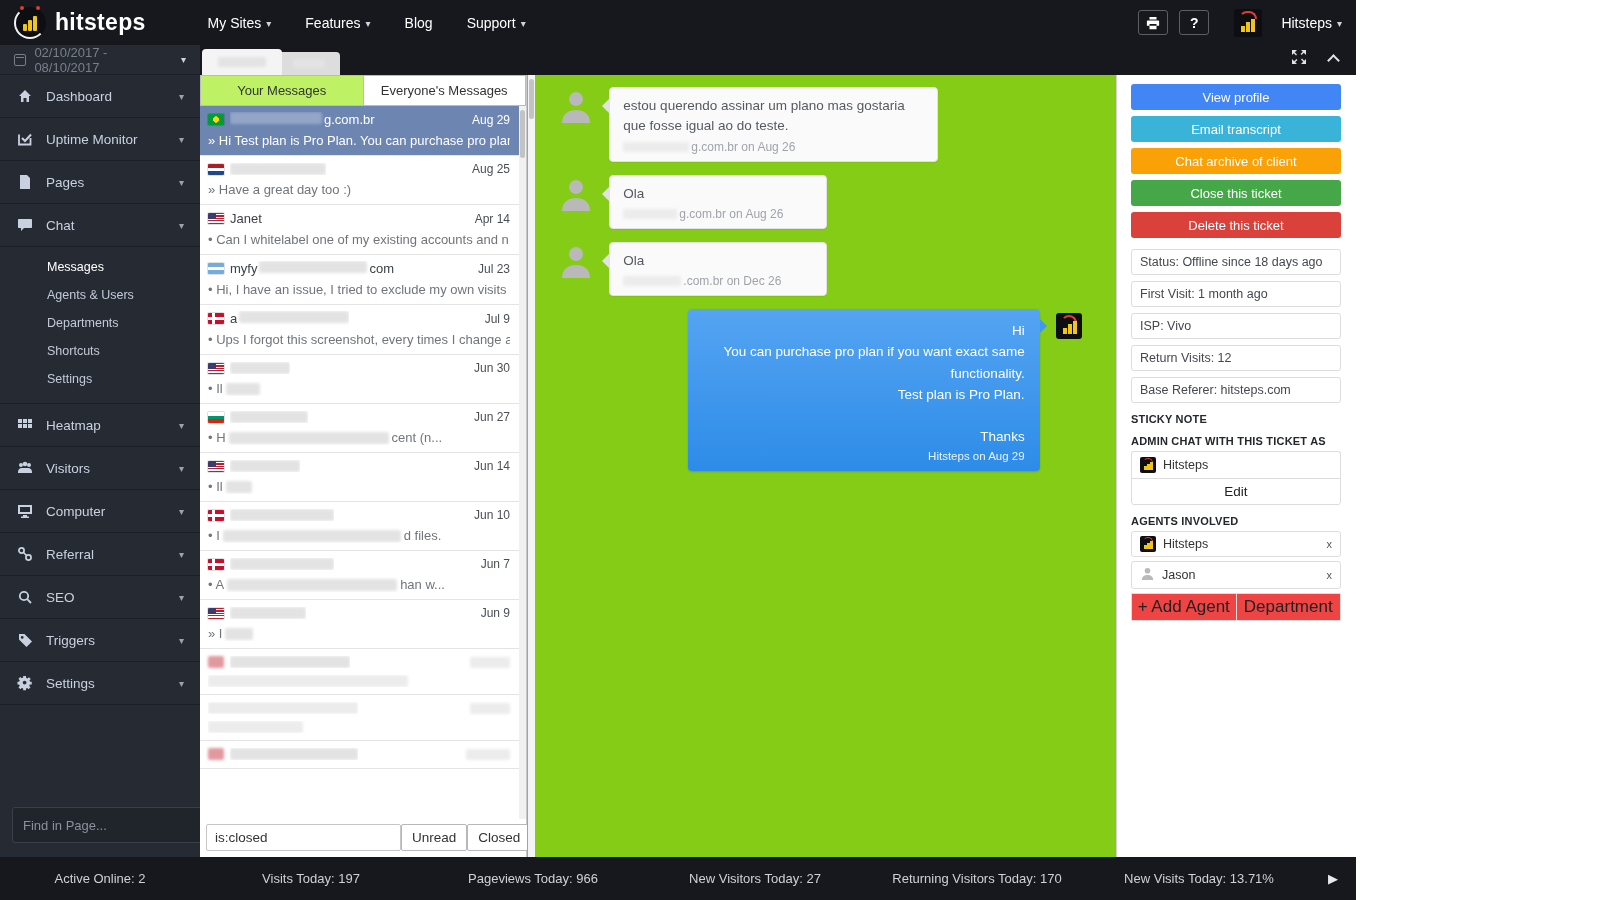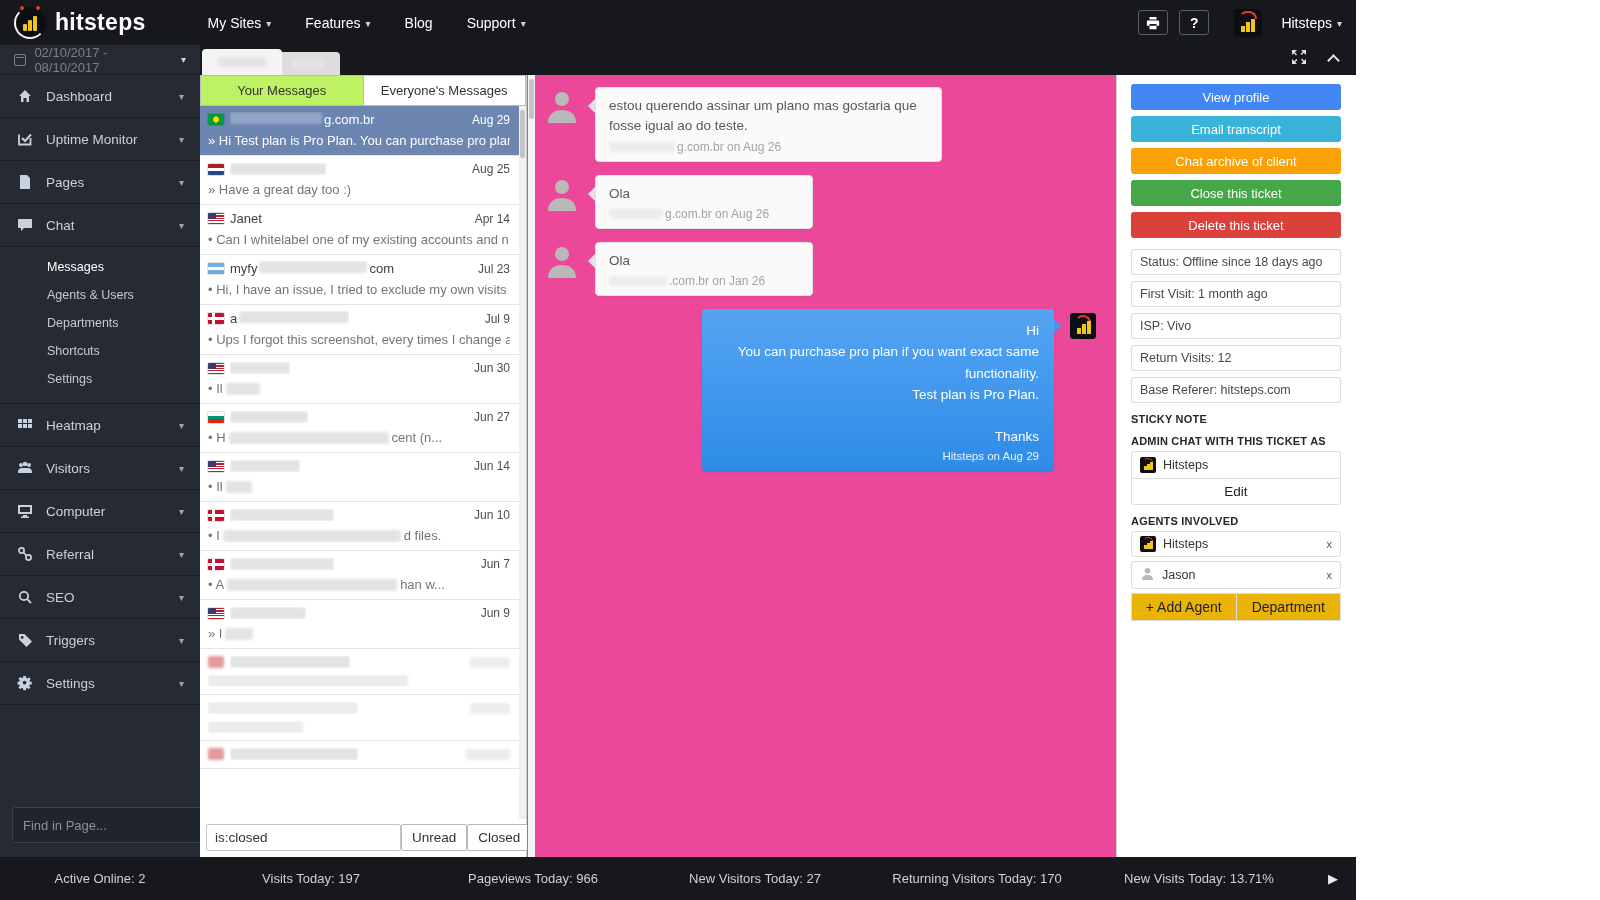--- a/index.html
+++ b/index.html
@@ -106,21 +106,21 @@
       linear-gradient(90deg, transparent 0 4px, #fff 4px 7px, transparent 7px) ,
       linear-gradient(transparent 0 4px, #fff 4px 7px, transparent 7px), #c8102e; }
   [data-flag="bg"] { background:linear-gradient(#fff 33%, #00966e 33% 66%, #d62612 66%); }
   .list-footer { flex:none; display:flex; padding:5px 6px 6px; }
   .filter-input { flex:1; border:1px solid #c6c6c6; border-radius:2px; height:27px; padding:0 8px;
                   font-size:13.5px; color:#333; font-family:inherit; }
   .lf-btn { border:1px solid #b8b8b8; background:#fff; border-radius:2px; height:27px; padding:0 10px;
             font-size:13.5px; color:#333; cursor:pointer; font-family:inherit; }
 
   
-  .chatcol { flex:1; background:#ec4899; display:flex; flex-direction:row; min-width:0; position:relative; }
+  .chatcol { flex:1; background:#84cc16; display:flex; flex-direction:column; min-width:0; position:relative;align-items:center; }
   .chat-scroll { position:absolute; left:1px; top:0; bottom:0; width:7px; background:#f4f4f4; }
   .chat-scroll .scroll-thumb { left:1px; height:40px; }
   .chat-body { flex:1; overflow:hidden; padding:12px 14px 0 16px; }
   .msg { display:flex; margin-bottom:13px; }
   .msg-avatar { width:38px; height:38px; flex:none; margin-top:0; }
   .msg-avatar svg { width:38px; height:38px; }
   .msg-tail { width:0; height:0; border:7px solid transparent; border-right-color:#e2e2e2; margin-top:12px; flex:none; }
   .msg-bubble { background:#fafafa; border:1px solid #e2e2e2; border-radius:4px; padding:8px 13px 7px;
                 max-width:62%; box-shadow:0 1px 1px rgba(0,0,0,.04); }
   .msg-text { font-size:13.5px; color:#555a60; line-height:1.5; }
@@ -165,21 +165,21 @@
   .agent-row { border:1px solid #ddd; border-radius:3px; padding:4px 8px; display:flex; align-items:center;
                gap:7px; font-size:12.5px; color:#333; margin-bottom:4px; }
   .agent-x { margin-left:auto; font-size:11px; color:#555; cursor:pointer; }
   .tiny-logo { width:16px; height:16px; background:#0c0e11; border-radius:2px; position:relative; flex:none; }
   .tiny-logo .bar { position:absolute; bottom:3px; width:2.5px; background:#f0c419; }
   .tiny-logo .b1 { left:4px; height:4px; } .tiny-logo .b2 { left:7px; height:6px; } .tiny-logo .b3 { left:10px; height:8px; }
   .tiny-logo .arc { position:absolute; top:1px; left:3px; right:3px; height:5px; border:1.5px solid #e23c2e;
                     border-bottom:none; border-radius:8px 8px 0 0; border-left-color:transparent; }
   .tiny-person svg { width:15px; height:15px; }
   .agent-btns { display:flex; margin-top:2px; }
-  .agent-btn { flex:1; border:1px solid #ddd; background:#eab308; height:28px; font-size:14px; color:#222;
+  .agent-btn { flex:1; border:1px solid #ddd; background:#ef4444; height:28px; font-size:17px; color:#222;
                cursor:pointer; font-family:inherit; }
   .agent-btn + .agent-btn { border-left:none; }
 
   
   .statusbar { height:43px; background:#16181d; display:flex; align-items:center; flex:none; }
   .stat { flex:1; text-align:center; font-size:13px; color:#ced2d8; }
   .stat.first { flex:none; width:200px; }
   .play-btn { width:46px; color:#e8eaed; font-size:13px; text-align:center; cursor:pointer; }
 </style>
 </head>
@@ -626,21 +626,21 @@
                 <svg viewBox="0 0 38 38">
                     <circle cx="19" cy="12" r="7" fill="#b9b9b9"></circle>
                     <path d="M5 36c0-9 6-13 14-13s14 4 14 13z" fill="#b9b9b9"></path>
                   </svg>
               </span>
               <span class="msg-tail"></span>
               <div class="msg-bubble" style="min-width:218px;">
                 <div class="msg-text">Ola</div>
                 <div class="msg-meta">
                     <span class="blur light" style="width:58px;height:10px;margin-right:2px;"></span>
-                    <span>.com.br on Jan 26</span>
+                    <span>.com.br on Dec 26</span>
                   </div>
               </div>
             </div>
 
             <div class="reply-row">
               <div class="reply-bubble">
                 <div class="reply-line">Hi</div>
                 <div class="reply-line">You can purchase pro plan if you want exact same functionality.</div>
                 <div class="reply-line">Test plan is Pro Plan.</div>
                 <div class="reply-line"></div>

